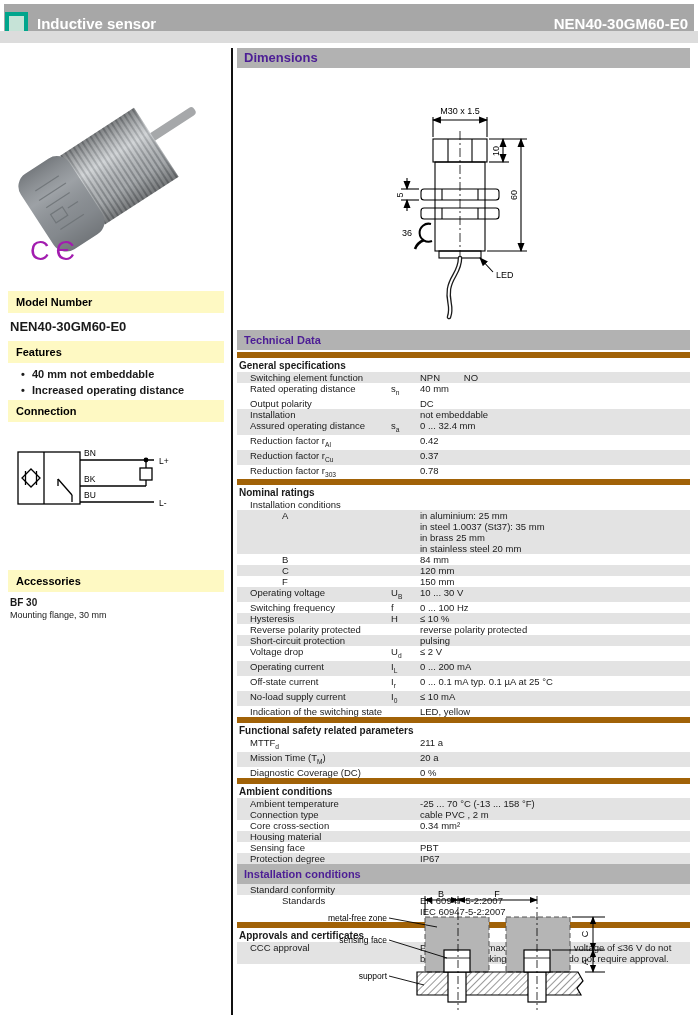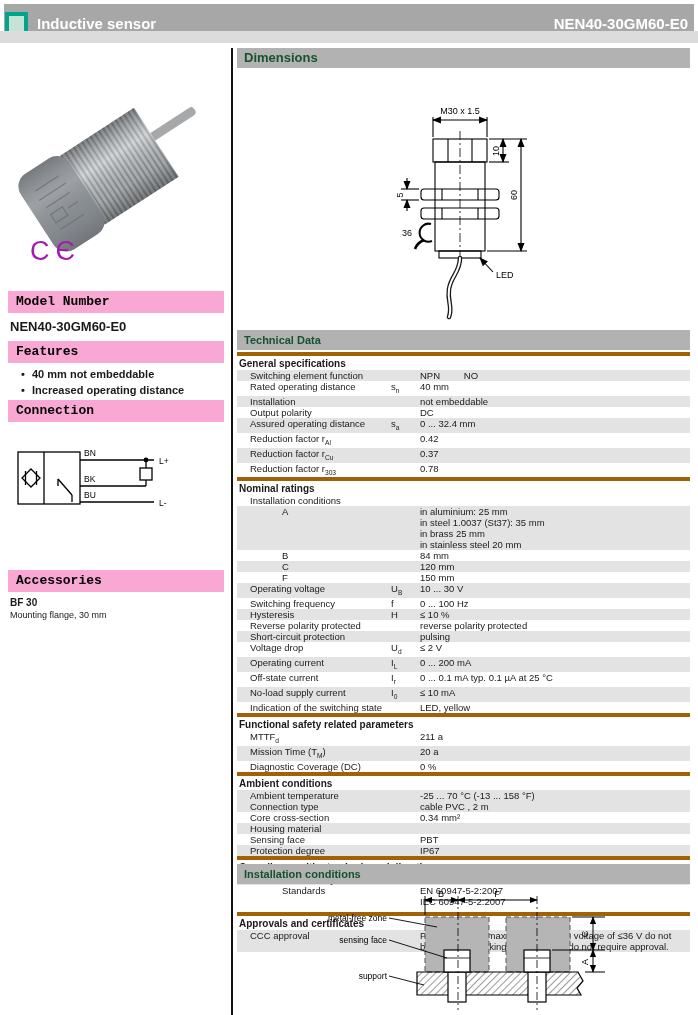--- a/index.html
+++ b/index.html
@@ -12,39 +12,39 @@
     display:flex; align-items:center; }
   .hdr-icon { width:23px; height:23px; margin-left:1px; background:#c6e3d7; border:4px solid #00a58c; }
   .hdr-title { color:#fff; font-weight:bold; font-size:15px; margin-left:9px; }
   .hdr-model { color:#fff; font-weight:bold; font-size:15px; margin-left:auto; margin-right:6px; }
   .substrip { position:absolute; left:0; right:0; top:31px; height:12px; background:#dcdcdc; }
 
   .vdivider { position:absolute; left:231px; top:48px; width:2px; height:967px; background:#111; }
 
   
   .leftcol { position:absolute; left:8px; top:48px; width:216px; }
-  .secbar { background:#f9a8d4; color:#000; font-weight:bold; font-size:13px;
-    height:22px; line-height:22px; padding-left:8px;font-family:Liberation Mono, monospace; }
+  .secbar { background:#fef9c3; color:#000; font-weight:bold; font-size:11px;
+    height:22px; line-height:22px; padding-left:8px; }
   .abs { position:absolute; }
   .model-val { font-size:13px; font-weight:bold; padding-left:2px; }
   .feat { display:flex; font-size:11px; font-weight:bold; padding-left:6px; margin-top:4px; }
   .feat .dot { width:18px; text-align:center; }
   .acc-name { font-size:10px; font-weight:bold; padding-left:2px; }
   .acc-desc { font-size:9px; padding-left:2px; margin-top:1px; }
   .ce { font-size:27px; letter-spacing:6px; color:#a21caf; }
 
   
   .rightcol-block { position:absolute; left:237px; width:453px; }
-  .rbar { background:#b2b2b2; color:#14532d; font-weight:bold; font-size:13px;
+  .rbar { background:#b2b2b2; color:#4c1d95; font-weight:bold; font-size:13px;
     height:20px; line-height:20px; padding-left:7px; }
   .rbar.big { font-size:11px; }
 
   
   .ttable { width:100%; margin-top:2px; }
-  .tsec { font-size:10px; font-weight:bold; border-top:4px solid #a16207;
+  .tsec { font-size:10px; font-weight:bold; border-top:6px solid #a16207;
     padding:2px 0 1px 2px; line-height:11px; }
   .tsec.gap { margin-top:5px; }
   .trow { display:flex; align-items:flex-start; line-height:11px; font-size:9.5px; }
   .trow.shade { background:#e3e3e3; }
   .tl { width:154px; flex:none; padding-left:13px; }
   .tl.ind2 { padding-left:45px; }
   .ts { width:29px; flex:none; }
   .tv { flex:1; white-space:pre-wrap; }
   sub { font-size:70%; }
 
@@ -217,29 +217,29 @@
         <div class="trow shade">
           <div class="tl">Switching element function</div>
           <div class="ts"></div>
           <div class="tv">NPN         NO</div>
         </div>
         <div class="trow">
           <div class="tl">Rated operating distance</div>
           <div class="ts">s<sub>n</sub></div>
           <div class="tv">40 mm</div>
         </div>
+        <div class="trow">
+          <div class="tl">Output polarity</div>
+          <div class="ts"></div>
+          <div class="tv">DC</div>
+        </div>
         <div class="trow shade">
           <div class="tl">Installation</div>
           <div class="ts"></div>
           <div class="tv">not embeddable</div>
-        </div>
-        <div class="trow">
-          <div class="tl">Output polarity</div>
-          <div class="ts"></div>
-          <div class="tv">DC</div>
         </div>
         <div class="trow shade">
           <div class="tl">Assured operating distance</div>
           <div class="ts">s<sub>a</sub></div>
           <div class="tv">0 ... 32.4 mm</div>
         </div>
         <div class="trow">
           <div class="tl">Reduction factor r<sub>Al</sub></div>
           <div class="ts"></div>
           <div class="tv">0.42</div>

